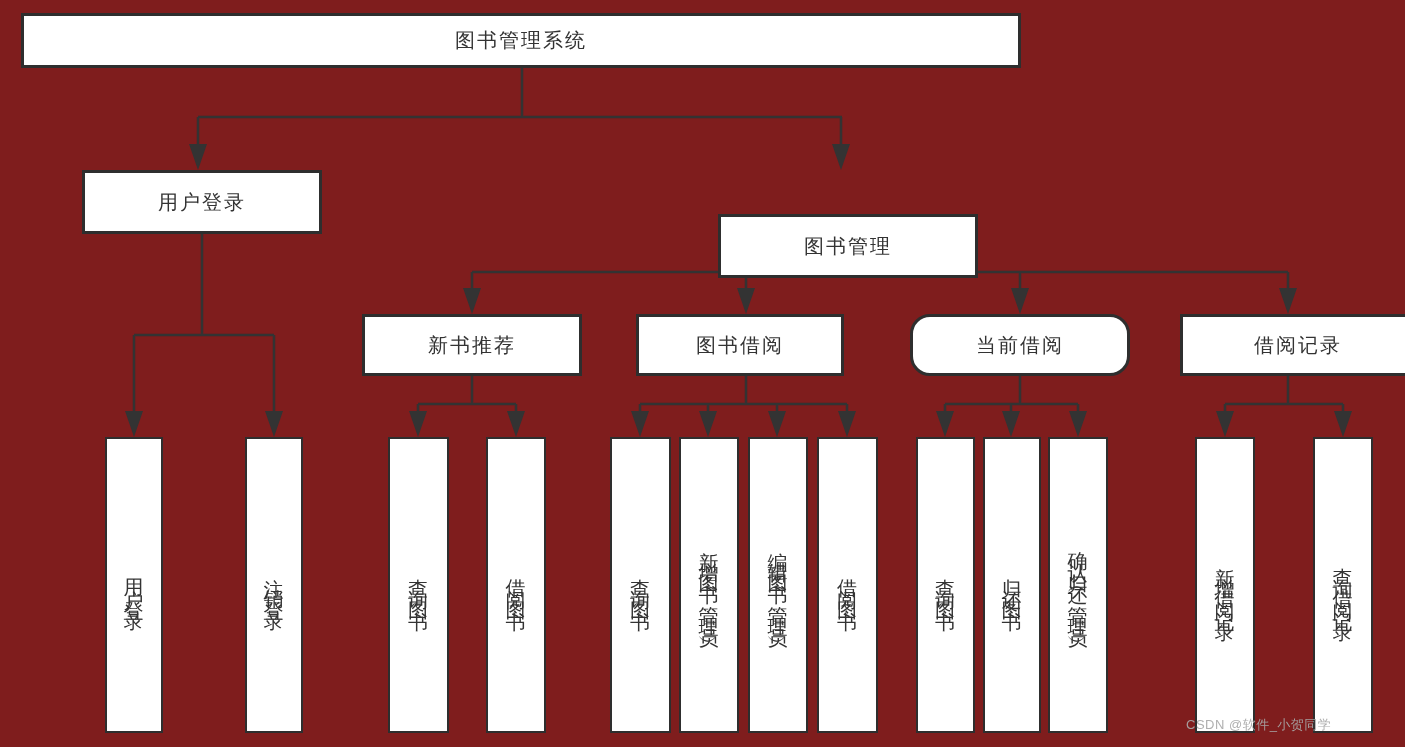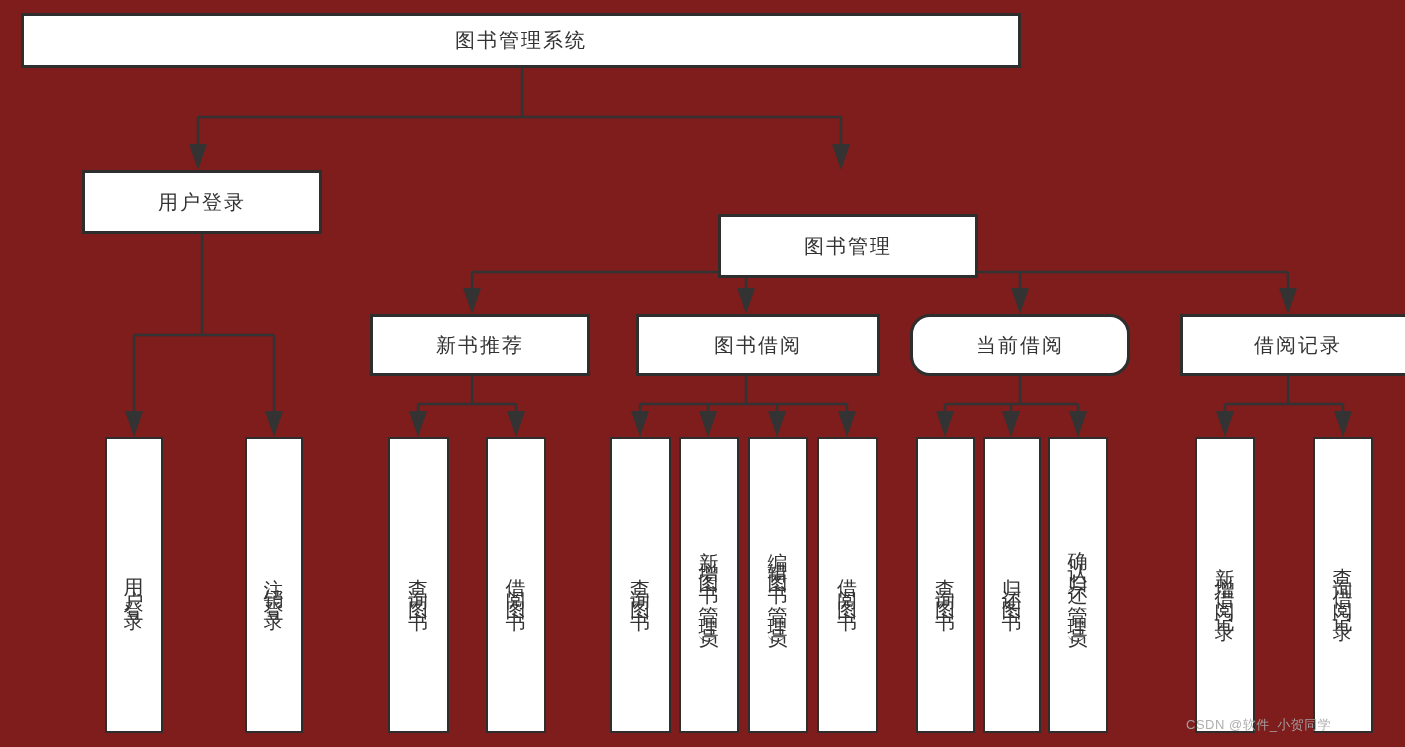--- a/index.html
+++ b/index.html
@@ -111,24 +111,24 @@
     <span>图书管理系统</span>
   </div>
 
   <div class="node hbox" style="left:82px; top:170px; width:240px; height:64px;">
     <span>用户登录</span>
   </div>
   <div class="node hbox" style="left:718px; top:170px; width:260px; height:64px;margin-top:44px;">
     <span>图书管理</span>
   </div>
 
-  <div class="node hbox l3" style="left:370px; width:220px;justify-content:center;">
+  <div class="node hbox l3" style="left:362px; width:220px;justify-content:center;">
     <span>新书推荐</span>
   </div>
-  <div class="node hbox l3" style="left:636px; width:244px;">
+  <div class="node hbox l3" style="left:636px; width:208px;">
     <span>图书借阅</span>
   </div>
   <div class="node hbox l3" style="left:910px; width:220px;border-radius:20px;">
     <span>当前借阅</span>
   </div>
   <div class="node hbox l3" style="left:1180px; width:236px;">
     <span>借阅记录</span>
   </div>
 
   <div class="node leaf" style="left:105px; width:58px;">

